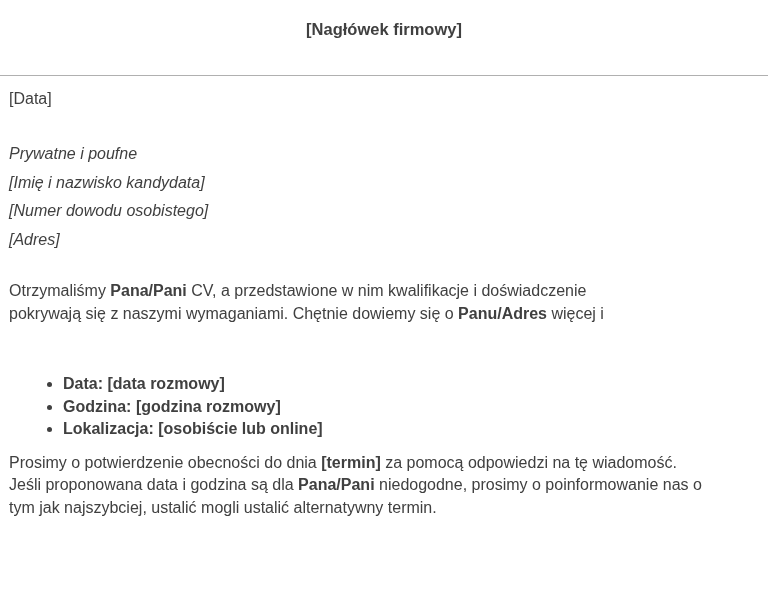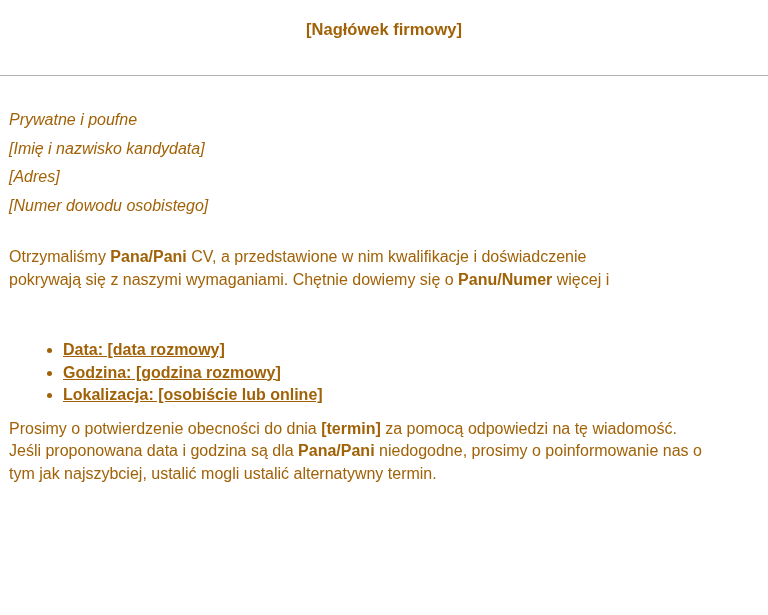--- a/index.html
+++ b/index.html
@@ -6,21 +6,21 @@
     margin: 0;
     padding: 0;
     background: #ffffff;
   }
   .page {
     position: relative;
     width: 768px;
     height: 517px;
     overflow: hidden;
     background: #ffffff;
-    color: #a16207;
+    color: #404040;
     font-family: "Liberation Sans", "DejaVu Sans", sans-serif;
     font-size: 16px;
   }
   .header {
     margin: 0;
     padding-top: 20px;
     text-align: center;
     font-weight: 700;
     font-size: 16.5px;
     line-height: 19px;
@@ -56,44 +56,45 @@
     margin-top: 26px;
   }
   .details {
     margin: 48px 0 0 0;
     padding: 0 0 0 63px;
     list-style: disc;
   }
   .details li {
     line-height: 22.5px;
   }
-  .details b { font-weight: 700; text-decoration: underline; }
+  .details b { font-weight: 700; }
   .closing {
     margin-top: 11px;
   }
 </style>
 </head>
 <body>
 
 <div class="page">
 
   <p class="header">[Nagłówek firmowy]</p>
 
   <hr class="divider">
 
+  <p class="date">[Data]</p>
 
   <div class="recipient">
     <div class="recipient-line">Prywatne i poufne</div>
     <div class="recipient-line">[Imię i nazwisko kandydata]</div>
+    <div class="recipient-line">[Numer dowodu osobistego]</div>
     <div class="recipient-line">[Adres]</div>
-    <div class="recipient-line">[Numer dowodu osobistego]</div>
   </div>
 
 
-  <p class="para intro"><span>Otrzymaliśmy </span><b>Pana/Pani</b><span> CV, a przedstawione w nim kwalifikacje i doświadczenie</span><br><span>pokrywają się z naszymi wymaganiami. Chętnie dowiemy się o </span><b>Panu/Numer</b><span> więcej i</span><br></p>
+  <p class="para intro"><span>Otrzymaliśmy </span><b>Pana/Pani</b><span> CV, a przedstawione w nim kwalifikacje i doświadczenie</span><br><span>pokrywają się z naszymi wymaganiami. Chętnie dowiemy się o </span><b>Panu/Adres</b><span> więcej i</span><br></p>
 
   <ul class="details">
     <li><b>Data: [data rozmowy]</b></li>
     <li><b>Godzina: [godzina rozmowy]</b></li>
     <li><b>Lokalizacja: [osobiście lub online]</b></li>
   </ul>
 
   <p class="para closing"><span>Prosimy o potwierdzenie obecności do dnia </span><b>[termin]</b><span> za pomocą odpowiedzi na tę wiadomość.</span><br><span>Jeśli proponowana data i godzina są dla </span><b>Pana/Pani</b><span> niedogodne, prosimy o poinformowanie nas o</span><br><span>tym jak najszybciej, ustalić mogli ustalić alternatywny termin.</span></p>
 
 </div>

